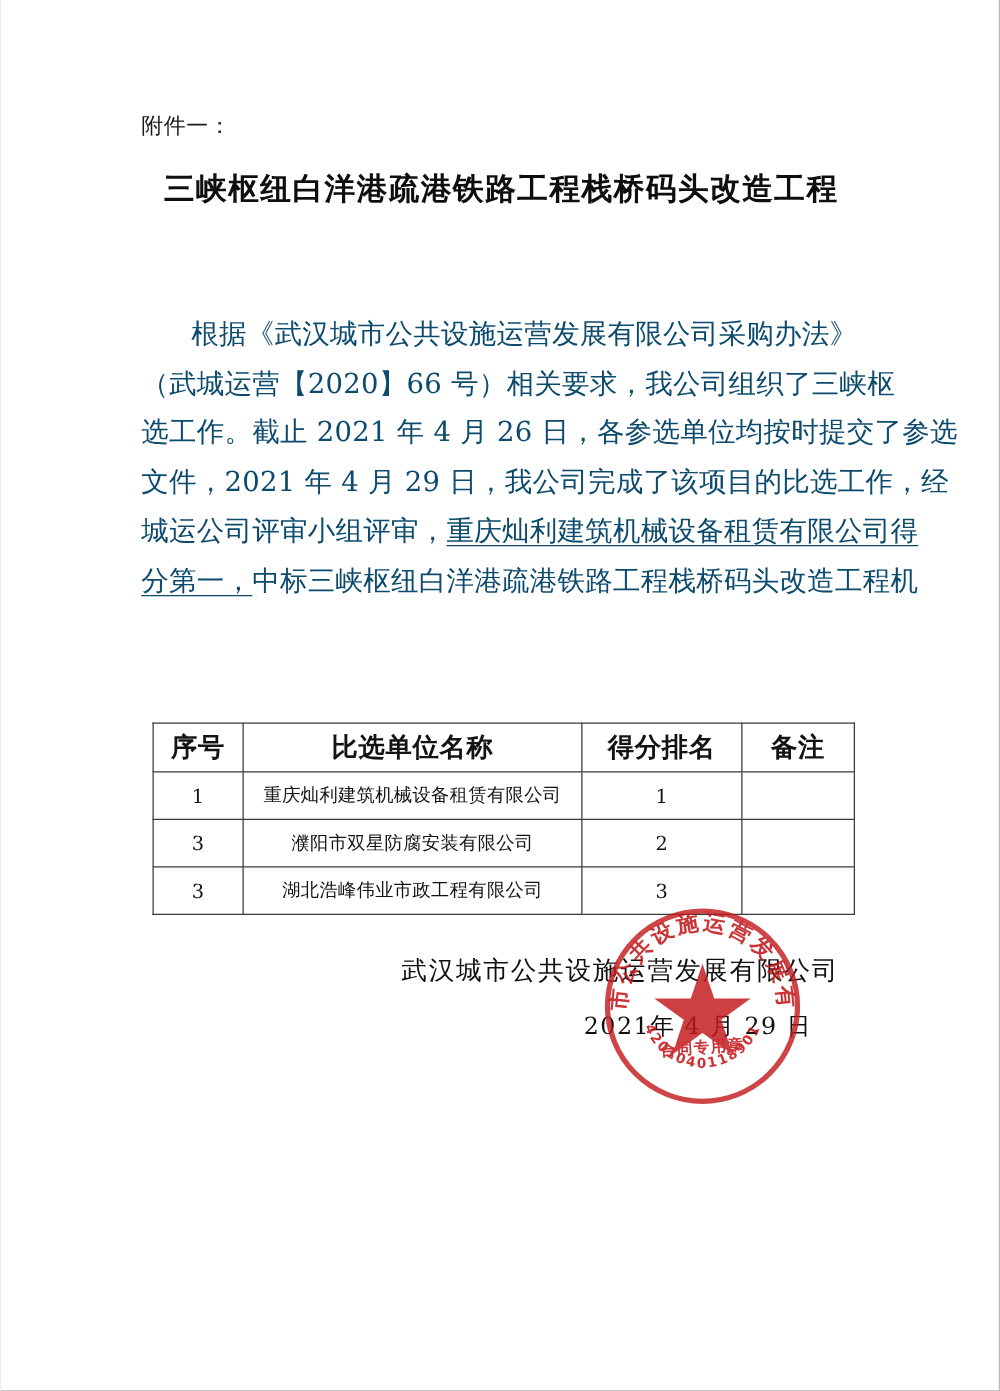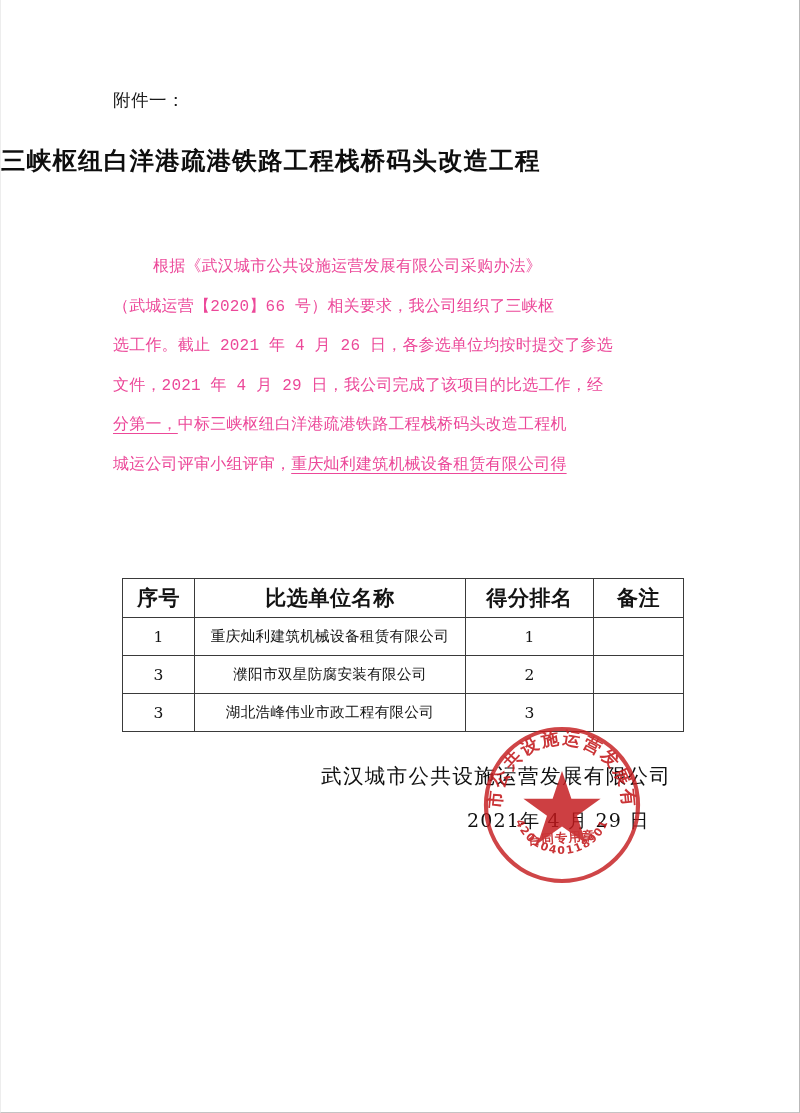--- a/index.html
+++ b/index.html
@@ -28,22 +28,23 @@
     top: 88px;
     font-size: 17.5px;
     letter-spacing: 0.5px;
     color: #1a1a1a;
   }
 
   
   .title-block {
     position: absolute;
     left: 0;
-    top: 148px;
+    top: 138px;
     width: 800px;
+    text-align: center;
   }
   .title-line {
     font-family: "DejaVu Sans", "Liberation Sans", sans-serif;
     font-weight: 700;
     font-size: 24.5px;
     letter-spacing: 1.2px;
     color: #0e0e0e;
     line-height: 1.05;
   }
   .title-line.second {
@@ -51,27 +52,26 @@
   }
 
   
   .body-block {
     position: absolute;
     left: 112px;
     top: 248px;
     width: 576px;
   }
   .body-line {
-    font-size: 16px;
+    font-size: 22px;
     line-height: 39.5px;
     height: 39.5px;
     letter-spacing: 0.2px;
     white-space: nowrap;
-    color: #ec4899;
-    font-family: Liberation Mono, monospace;
+    color: #0c4a6e;
   }
   .body-line.indent {
     text-indent: 40px;
   }
   .u {
     text-decoration: underline;
     text-underline-offset: 4px;
     text-decoration-thickness: 1.2px;
   }
 
@@ -158,22 +158,22 @@
 
   <div class="title-block">
     <div class="title-line">三峡枢纽白洋港疏港铁路工程栈桥码头改造工程</div>
   </div>
 
   <div class="body-block">
     <div class="body-line indent">根据《武汉城市公共设施运营发展有限公司采购办法》</div>
     <div class="body-line">（武城运营【2020】66 号）相关要求，我公司组织了三峡枢</div>
     <div class="body-line">选工作。截止 2021 年 4 月 26 日，各参选单位均按时提交了参选</div>
     <div class="body-line">文件，2021 年 4 月 29 日，我公司完成了该项目的比选工作，经</div>
+    <div class="body-line"><span>城运公司评审小组评审，</span><span class="u">重庆灿利建筑机械设备租赁有限公司得</span></div>
     <div class="body-line"><span class="u">分第一，</span><span>中标三峡枢纽白洋港疏港铁路工程栈桥码头改造工程机</span></div>
-    <div class="body-line"><span>城运公司评审小组评审，</span><span class="u">重庆灿利建筑机械设备租赁有限公司得</span></div>
   </div>
 
   <table class="result-table">
     <colgroup>
       <col class="col-idx">
         <col class="col-name">
         <col class="col-rank">
         <col class="col-note">
     </colgroup>
     <thead>

